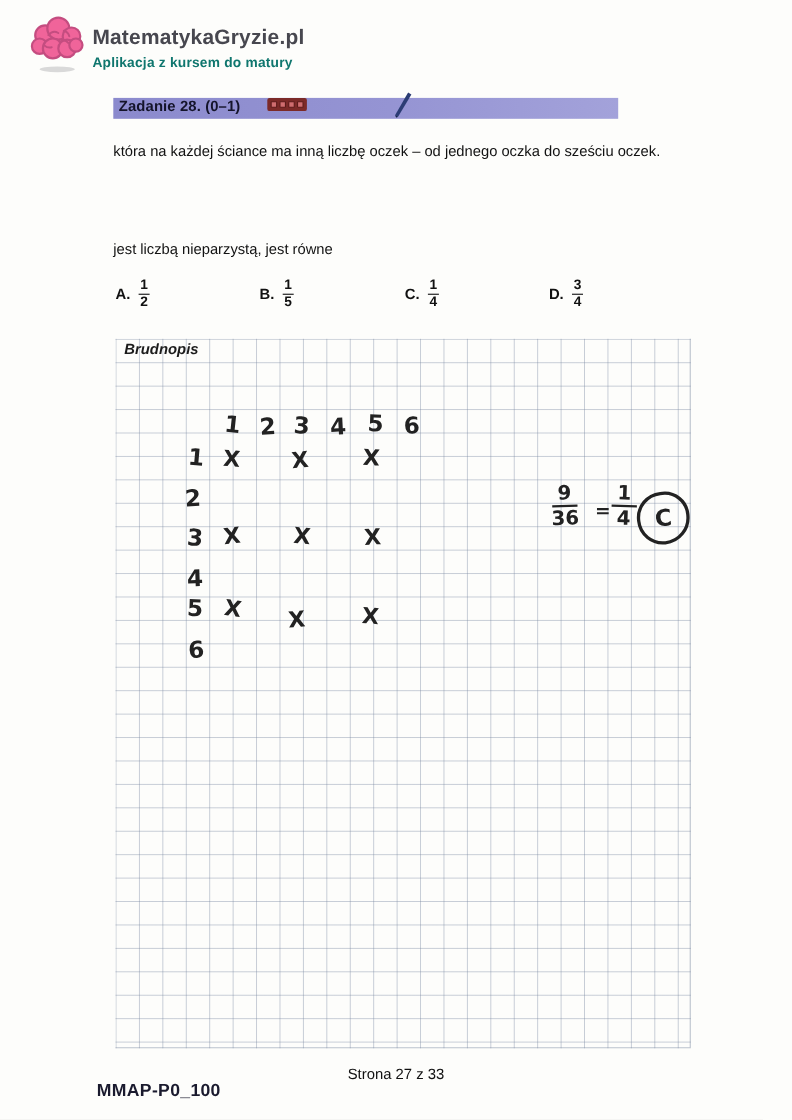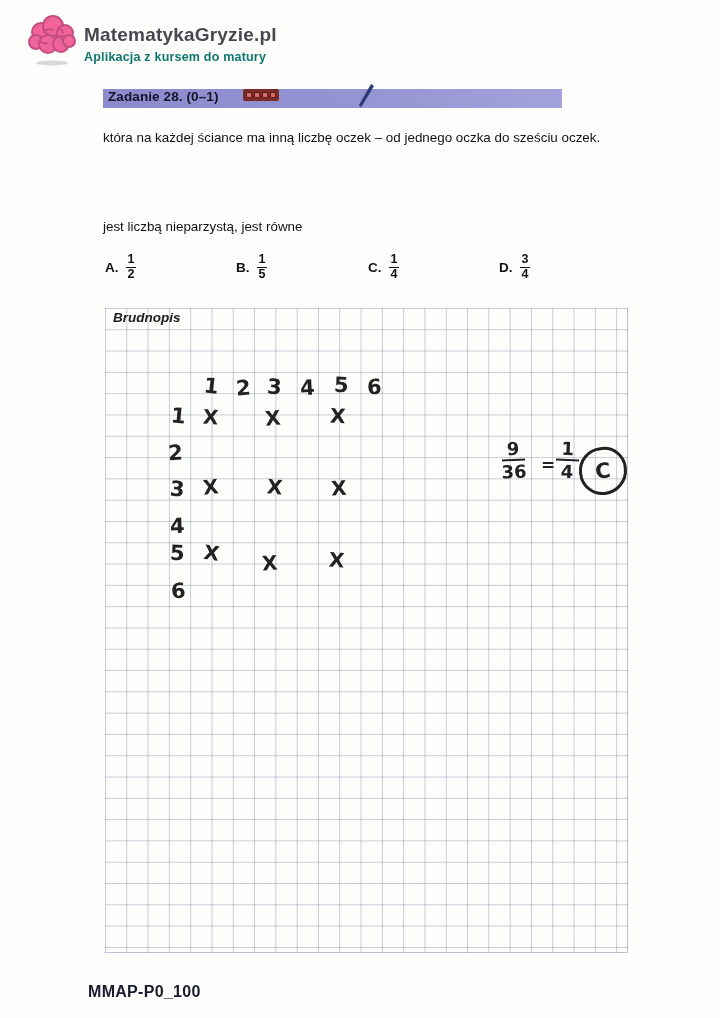--- a/index.html
+++ b/index.html
@@ -180,15 +180,16 @@
   </span>
   <span class="hw hw-eq" style="left:541px;top:455px">=</span>
   <span class="hw hw-frac" style="left:556px;top:438px;transform:rotate(2deg)">
     <span class="n">1</span>
       <span>4</span>
   </span>
   <div class="hw-circle" style="left:579px;top:447px">
     <span>C</span>
   </div>
 
+  <div class="footer-page">Strona 27 z 33</div>
   <div class="footer-code">MMAP-P0_100</div>
 
 </div>
 
 </body></html>

